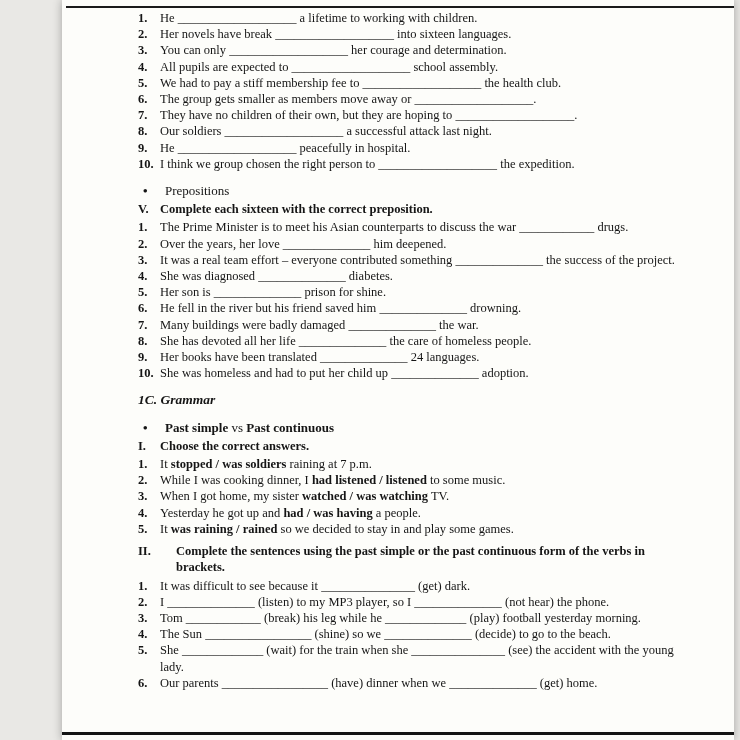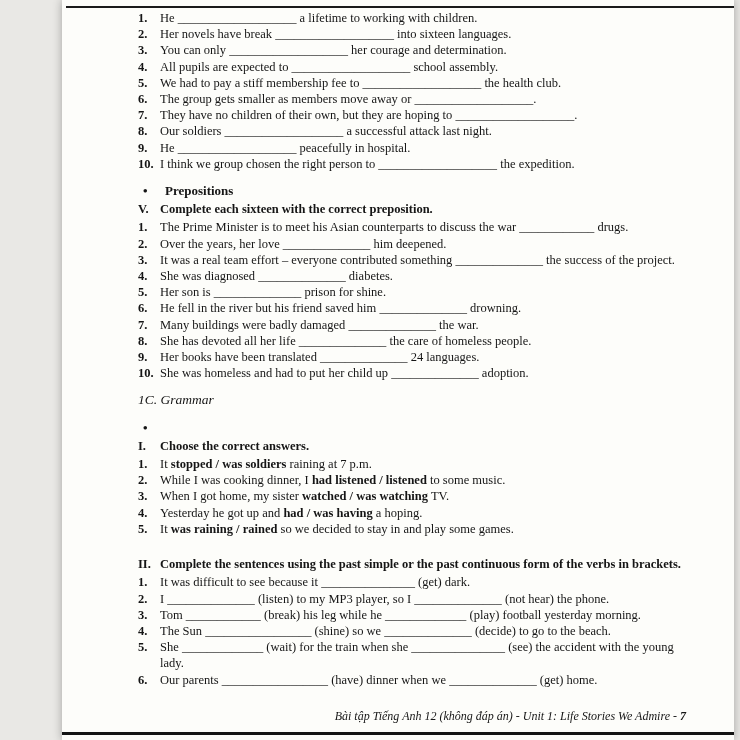--- a/index.html
+++ b/index.html
@@ -18,24 +18,24 @@
   .bottom-rule{position:absolute;bottom:5px;left:0;right:0;height:3px;background:#141414;}
   .content{
     position:absolute;top:10px;left:76px;right:44px;
     font-size:12.5px;line-height:16.2px;
   }
   .item{display:flex;}
   .num{flex:0 0 22px;font-weight:bold;}
   .txt{flex:1;}
   .h-bullet{display:flex;margin:11px 0 2px;font-size:13px;}
   .h-bullet .bullet{flex:0 0 22px;padding-left:5px;font-weight:bold;}
-  .h-bullet .htxt{font-weight:bold;}
+  .h-bullet .htxt{font-weight:normal;}
   .instruction{display:flex;font-weight:bold;margin:0 0 2px;}
-  .instruction.mt{margin-top:19px;}
-  .h-grammar{font-weight:normal;font-style:italic;font-size:13.5px;margin:11px 0 2px;}
+  .instruction.mt{margin-top:6px;gap:16px;}
+  .h-grammar{font-weight:bold;font-style:italic;font-size:13.5px;margin:11px 0 2px;}
   .footer{
     position:absolute;bottom:16px;right:48px;
     font-size:12px;font-style:italic;white-space:nowrap;
   }
   .footer b{font-style:italic;}
 </style>
 </head>
 <body>
 
 <div class="page">
@@ -158,20 +158,21 @@
           <span class="num">10.</span>
           <span class="txt">She was homeless and had to put her child up ______________ adoption.</span>
         </div>
 
     </div>
 
     <div class="h-grammar">1C. Grammar</div>
 
     <div class="h-bullet">
         <span class="num bullet">•</span>
+        <span><b>Past simple</b><span> vs </span><b>Past continuous</b></span>
       </div>
 
     <div class="instruction">
         <span class="num">I.</span>
         <span class="txt">Choose the correct answers.</span>
       </div>
 
     <div class="list">
 
         <div class="item">
@@ -184,21 +185,21 @@
           <span class="txt"><span>While I was cooking dinner, I </span><b>had listened / listened</b><span> to some music.</span></span>
         </div>
 
         <div class="item">
           <span class="num">3.</span>
           <span class="txt"><span>When I got home, my sister </span><b>watched / was watching</b><span> TV.</span></span>
         </div>
 
         <div class="item">
           <span class="num">4.</span>
-          <span class="txt"><span>Yesterday he got up and </span><b>had / was having</b><span> a hoping.</span></span>
+          <span class="txt"><span>Yesterday he got up and </span><b>had / was having</b><span> a people.</span></span>
         </div>
 
         <div class="item">
           <span class="num">5.</span>
           <span class="txt"><span>It </span><b>was raining / rained</b><span> so we decided to stay in and play some games.</span></span>
         </div>
 
     </div>
 
     <div class="instruction mt">
@@ -235,16 +236,15 @@
 
         <div class="item">
           <span class="num">6.</span>
           <span class="txt">Our parents _________________ (have) dinner when we ______________ (get) home.</span>
         </div>
 
     </div>
 
   </div>
 
-  <div class="footer"><span>Bài tập Tiếng Anh 12 (không đáp án) - Unit 1: Life Stories We Admire - </span><b>7</b></div>
 
   <div class="bottom-rule"></div>
 </div>
 
 </body></html>

